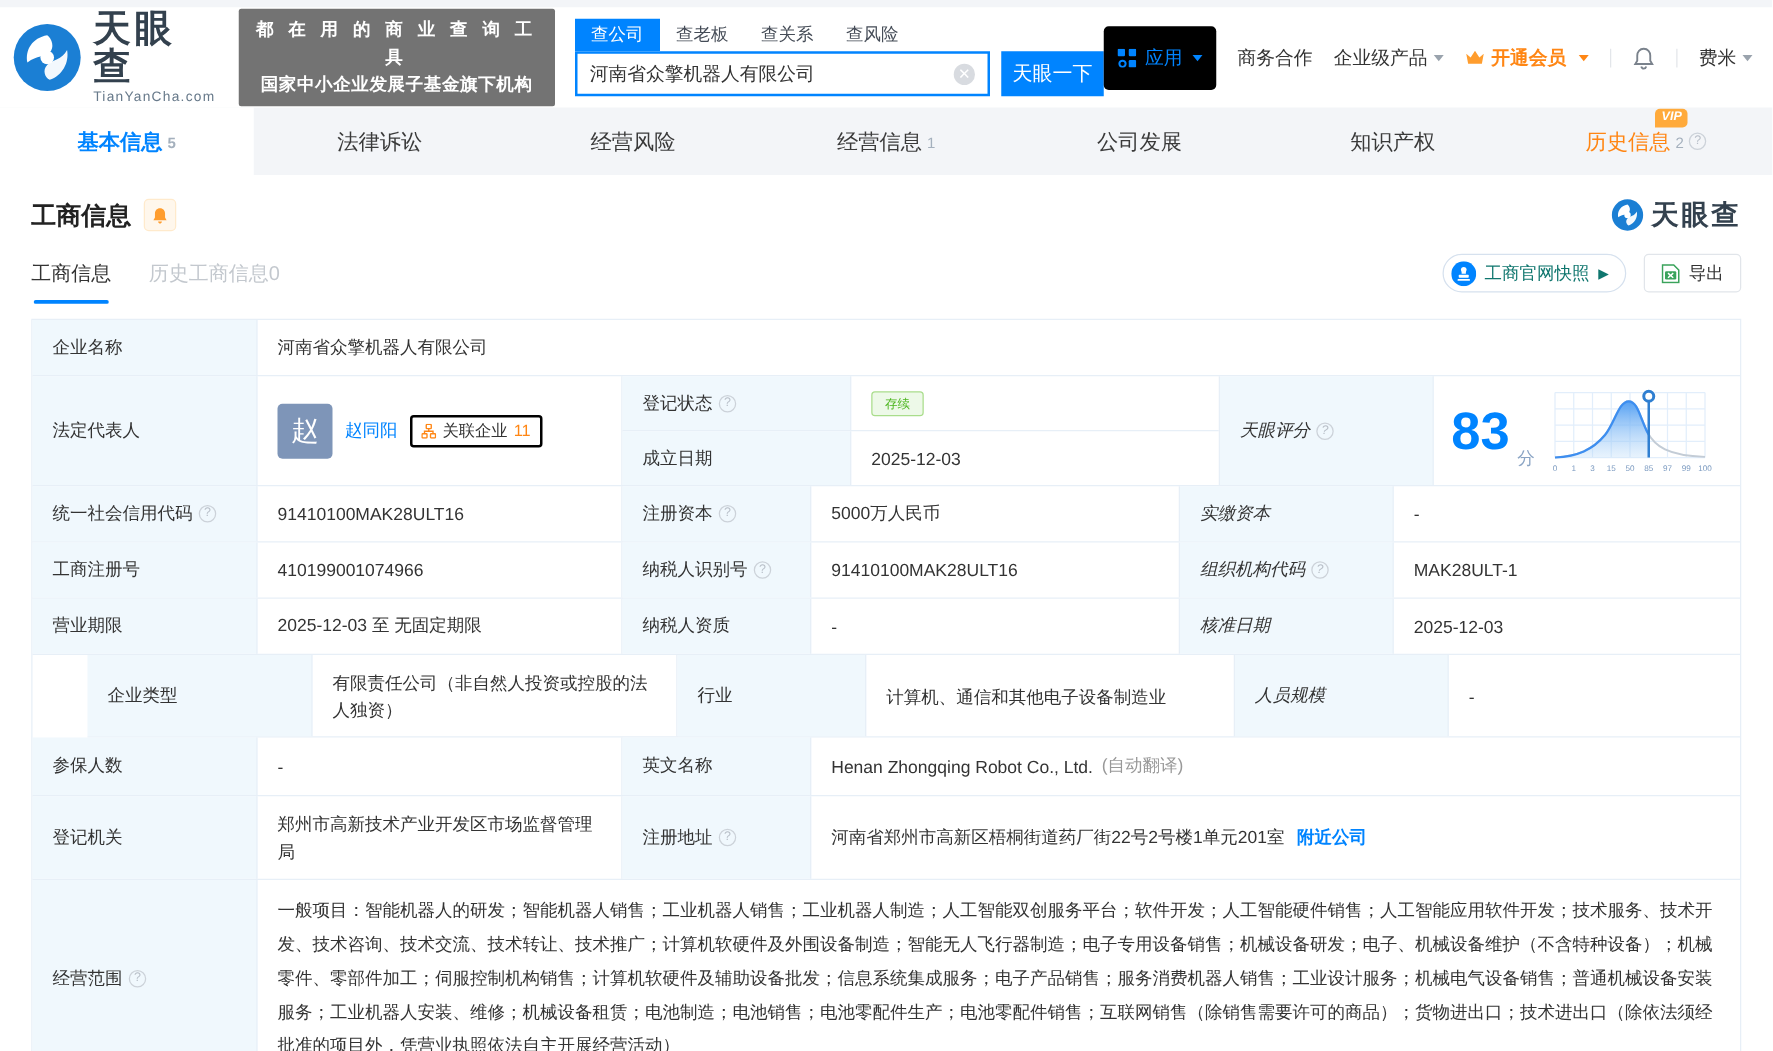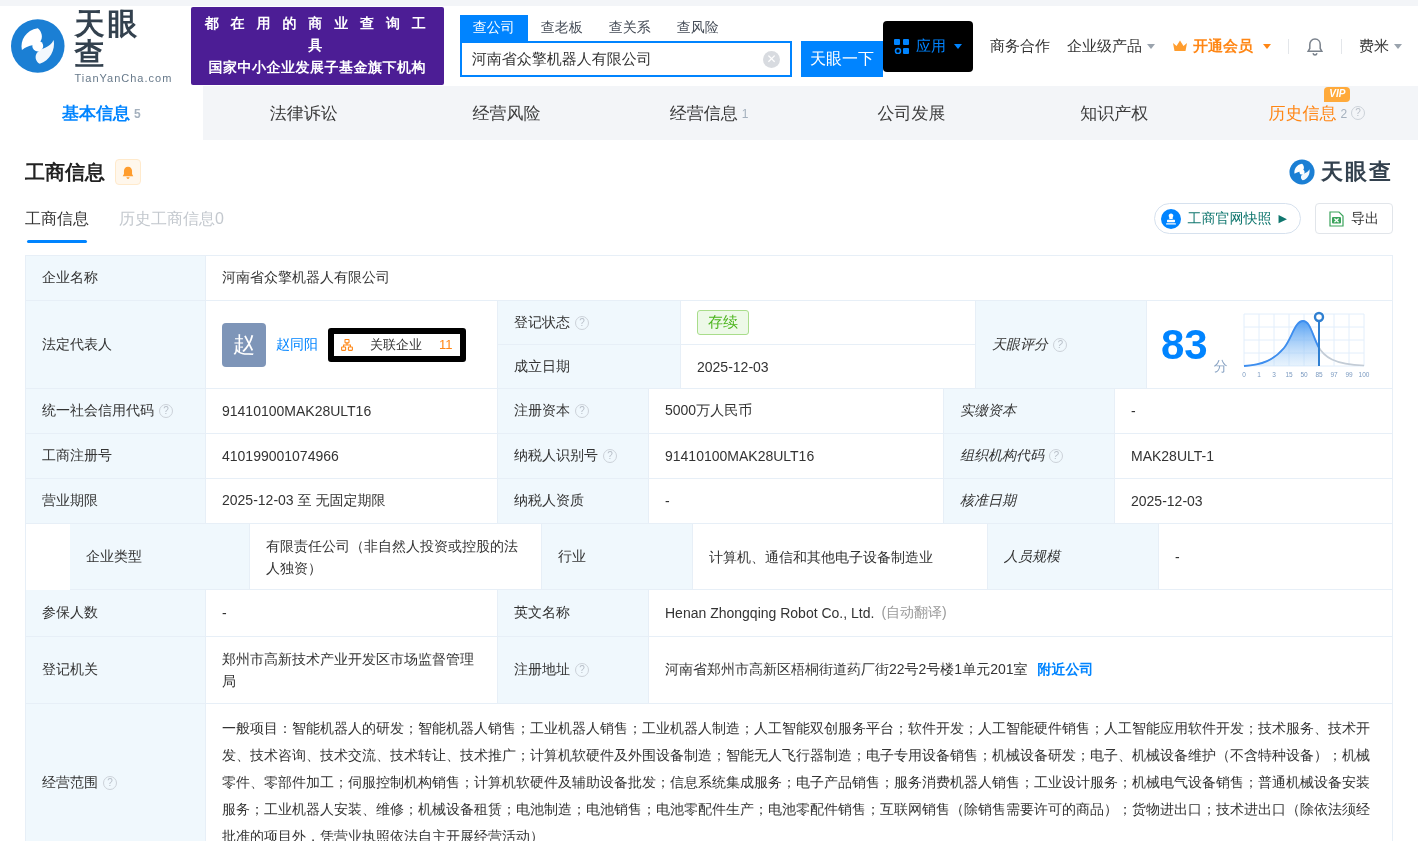--- a/index.html
+++ b/index.html
@@ -5,21 +5,21 @@
   * { margin:0; padding:0; box-sizing:border-box; }
   html,body { width:1418px; height:841px; overflow:hidden; background:#fff;
     font-family:"Liberation Sans","DejaVu Sans",sans-serif; }
   body::before { content:''; display:block; height:6px; background:#f3f5f8; }
 
   
   .topbar { display:flex; align-items:center; height:80px; padding:0 16px 0 10px; background:#fff; }
   .logo { display:flex; align-items:center; gap:9px; cursor:pointer; }
   .logo-txt .cn { font-size:30px; font-weight:bold; color:#33414e; letter-spacing:3px; line-height:1; }
   .logo-txt .en { font-size:11px; color:#67798a; letter-spacing:1px; margin-top:3px; }
-  .promo { background:#4c1d95; color:#fff; margin-left:18px; padding:6px 9px; border-radius:2px;
+  .promo { background:#737373; color:#fff; margin-left:18px; padding:6px 9px; border-radius:2px;
     font-size:14px; font-weight:bold; line-height:1.55; text-align:center; }
   .promo .l1 { letter-spacing:4px; }
   .promo .l2 { letter-spacing:0.5px; }
 
   .search-wrap { margin-left:16px; width:452px; }
   .search-tabs { display:flex; font-size:14px; color:#454c57; }
   .search-tab { padding:4px 13px; cursor:pointer; }
   .search-tab.active { background:#0084ff; color:#fff; }
   .search-row { display:flex; align-items:stretch; }
   .search-box { flex:1; border:2px solid #0084ff; height:36px; display:flex; align-items:center; padding:0 10px; background:#fff; }
@@ -84,24 +84,24 @@
   .mid { width:478px; display:flex; flex-direction:column; border-right:1px solid #e7eff7; }
   .mid .subrow { display:flex; flex:1; }
   .mid .subrow:first-child { border-bottom:1px solid #e7eff7; }
   .mid .cell.label { width:183px; }
   .mid .cell.val { flex:1; }
 
   .link { color:#0084ff; cursor:pointer; text-decoration:none; }
   .rep { display:flex; align-items:center; gap:10px; }
   .avatar { width:44px; height:44px; background:#7e95b8; color:#fff; font-size:22px; border-radius:4px;
     display:flex; align-items:center; justify-content:center; flex:0 0 auto; cursor:pointer; }
-  .rel-badge { border:6px solid #000000; border-radius:3px; padding:2px 7px; display:flex; align-items:center; gap:17px;
+  .rel-badge { border:2px solid #000000; border-radius:3px; padding:2px 7px; display:flex; align-items:center; gap:5px;
     font-size:13px; cursor:pointer; background:#fff;text-align:right; }
   .rel-badge .num { color:#ff8614; }
-  .status-badge { background:#edf9e8; border:1px solid #a9dd8b; color:#4cb51e; padding:2px 10px; border-radius:3px; font-size:15px; }
+  .status-badge { background:#edf9e8; border:1px solid #a9dd8b; color:#4cb51e; padding:2px 10px; border-radius:3px; font-size:10px; }
 
   .score-cell { gap:10px; padding:6px 8px 6px 14px; }
   .score-num { font-size:42px; font-weight:bold; color:#0084ff; line-height:1; }
   .score-unit { font-size:14px; color:#8aa4c4; align-self:flex-end; margin:0 0 6px -4px; }
 
   .note { color:#999; margin-left:7px; }
   .scope-val { line-height:27px; padding:11px 16px; display:block; }
   .wrap2 { line-height:22px; }
 </style>
 </head>

